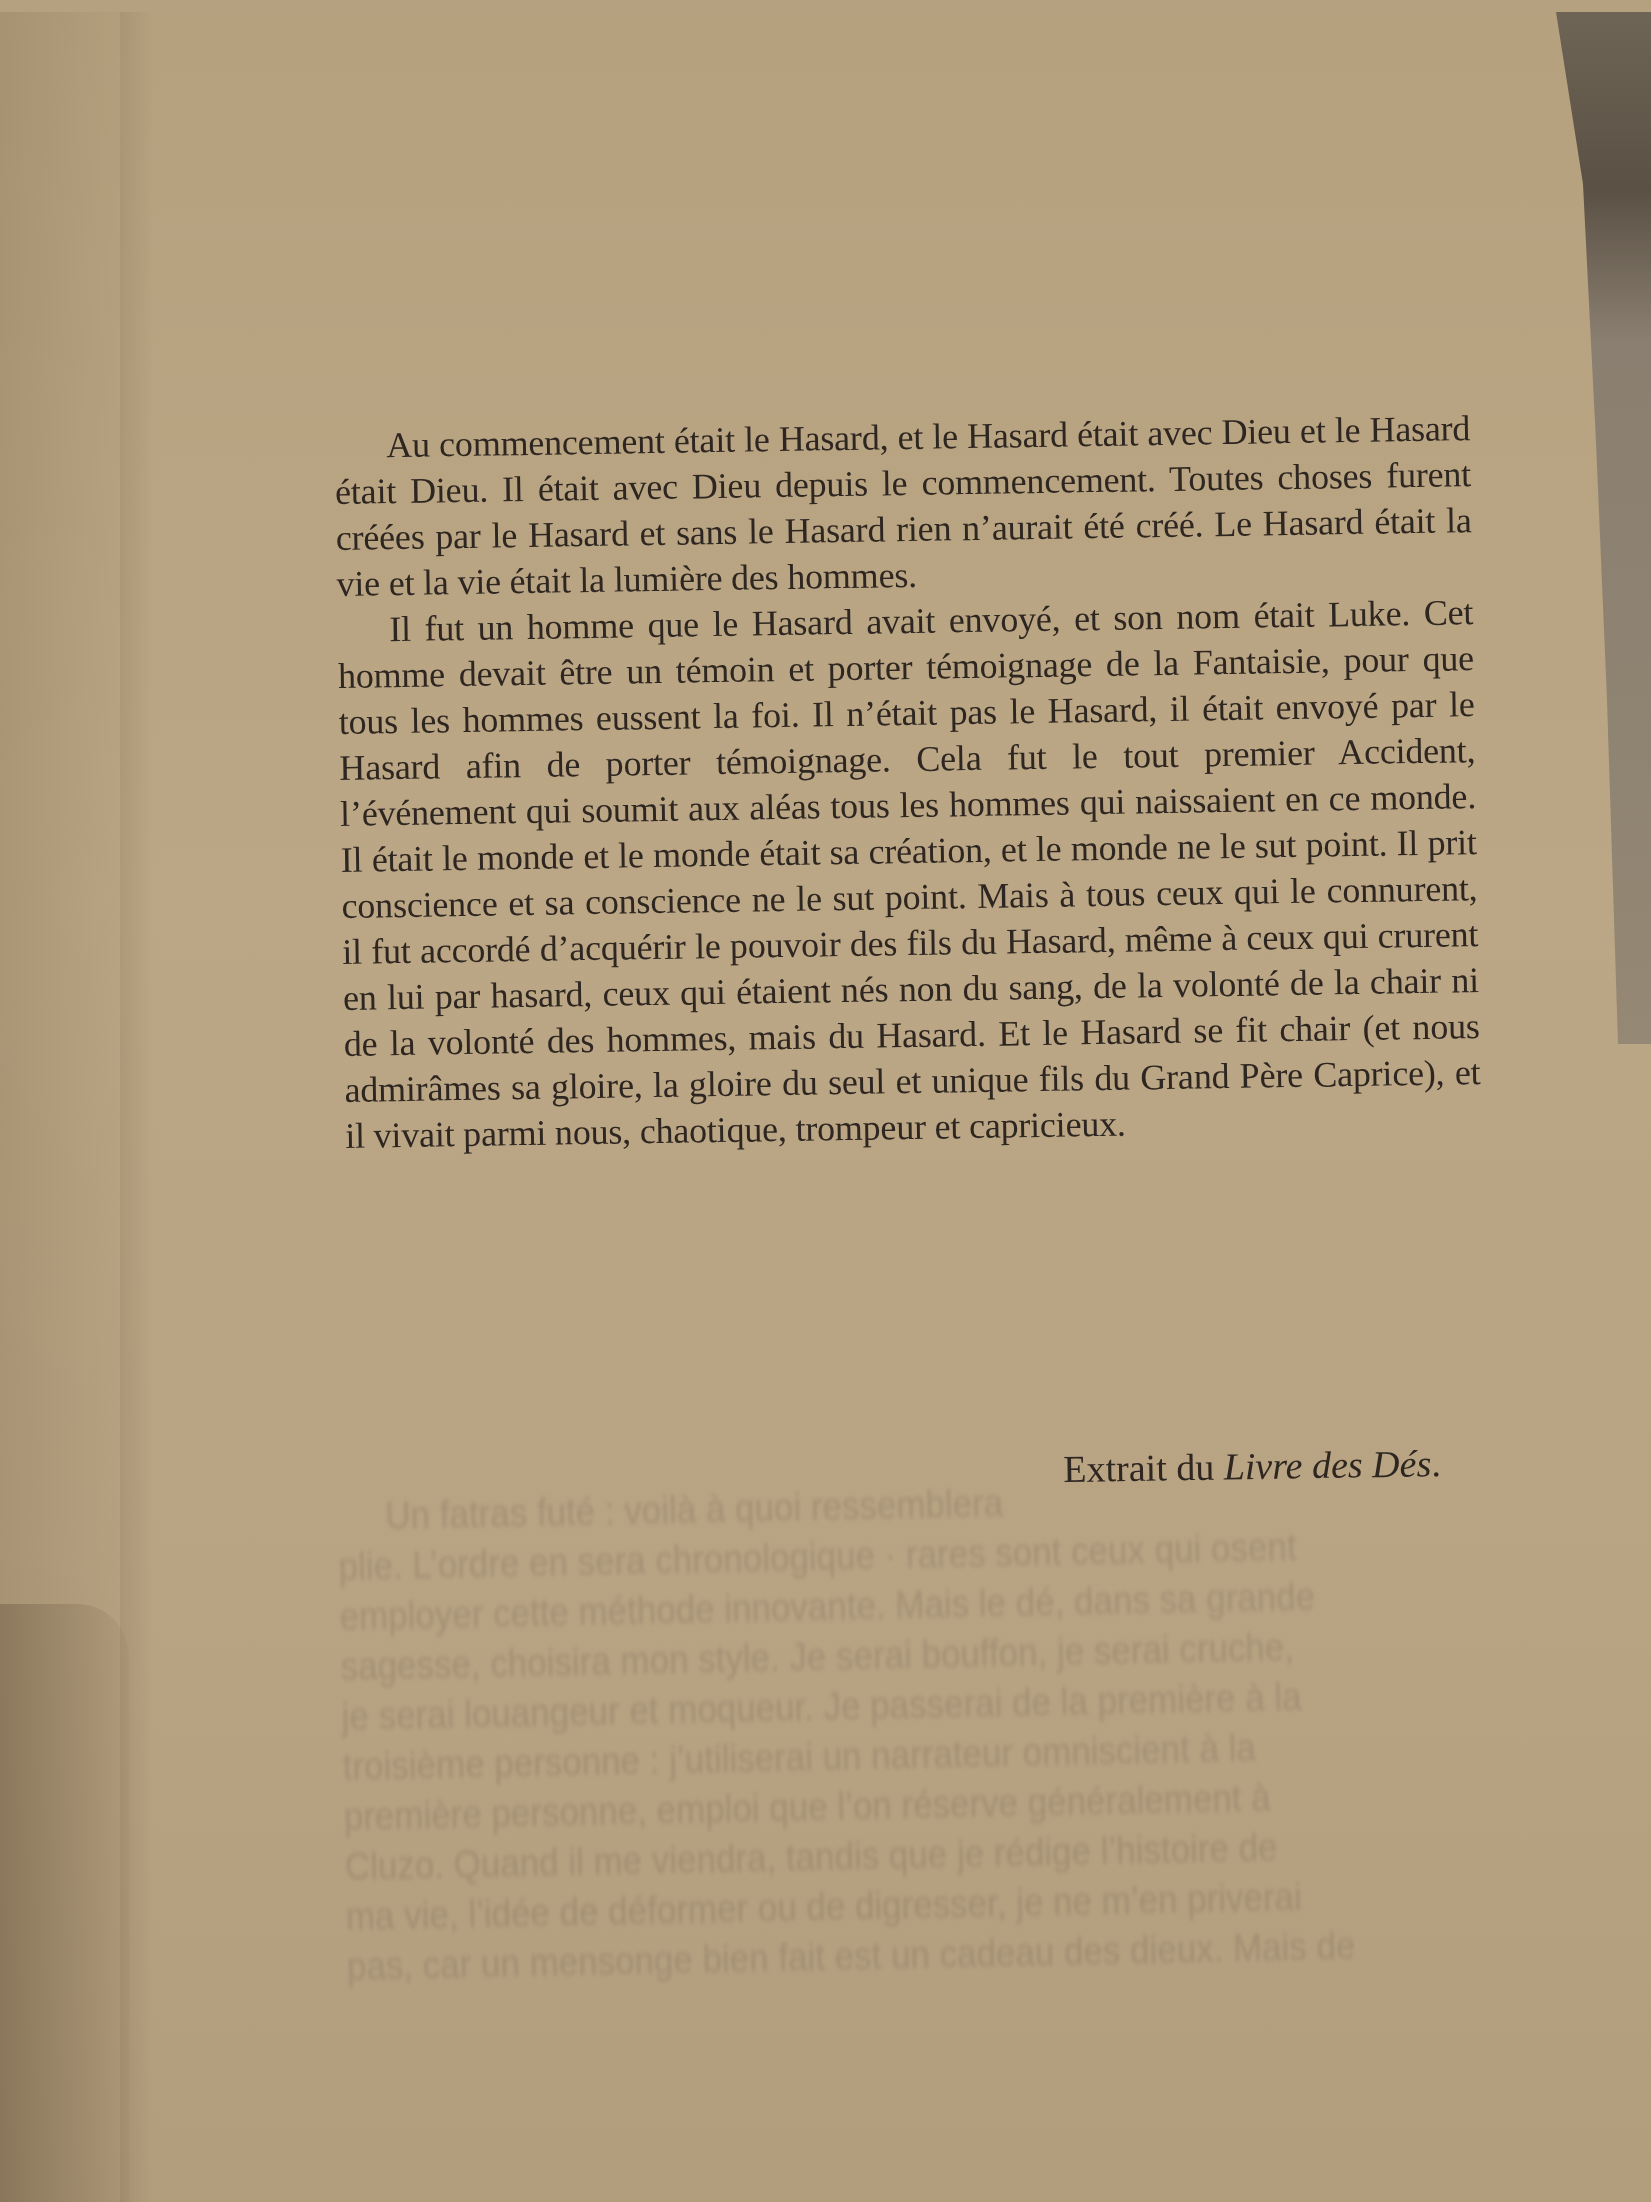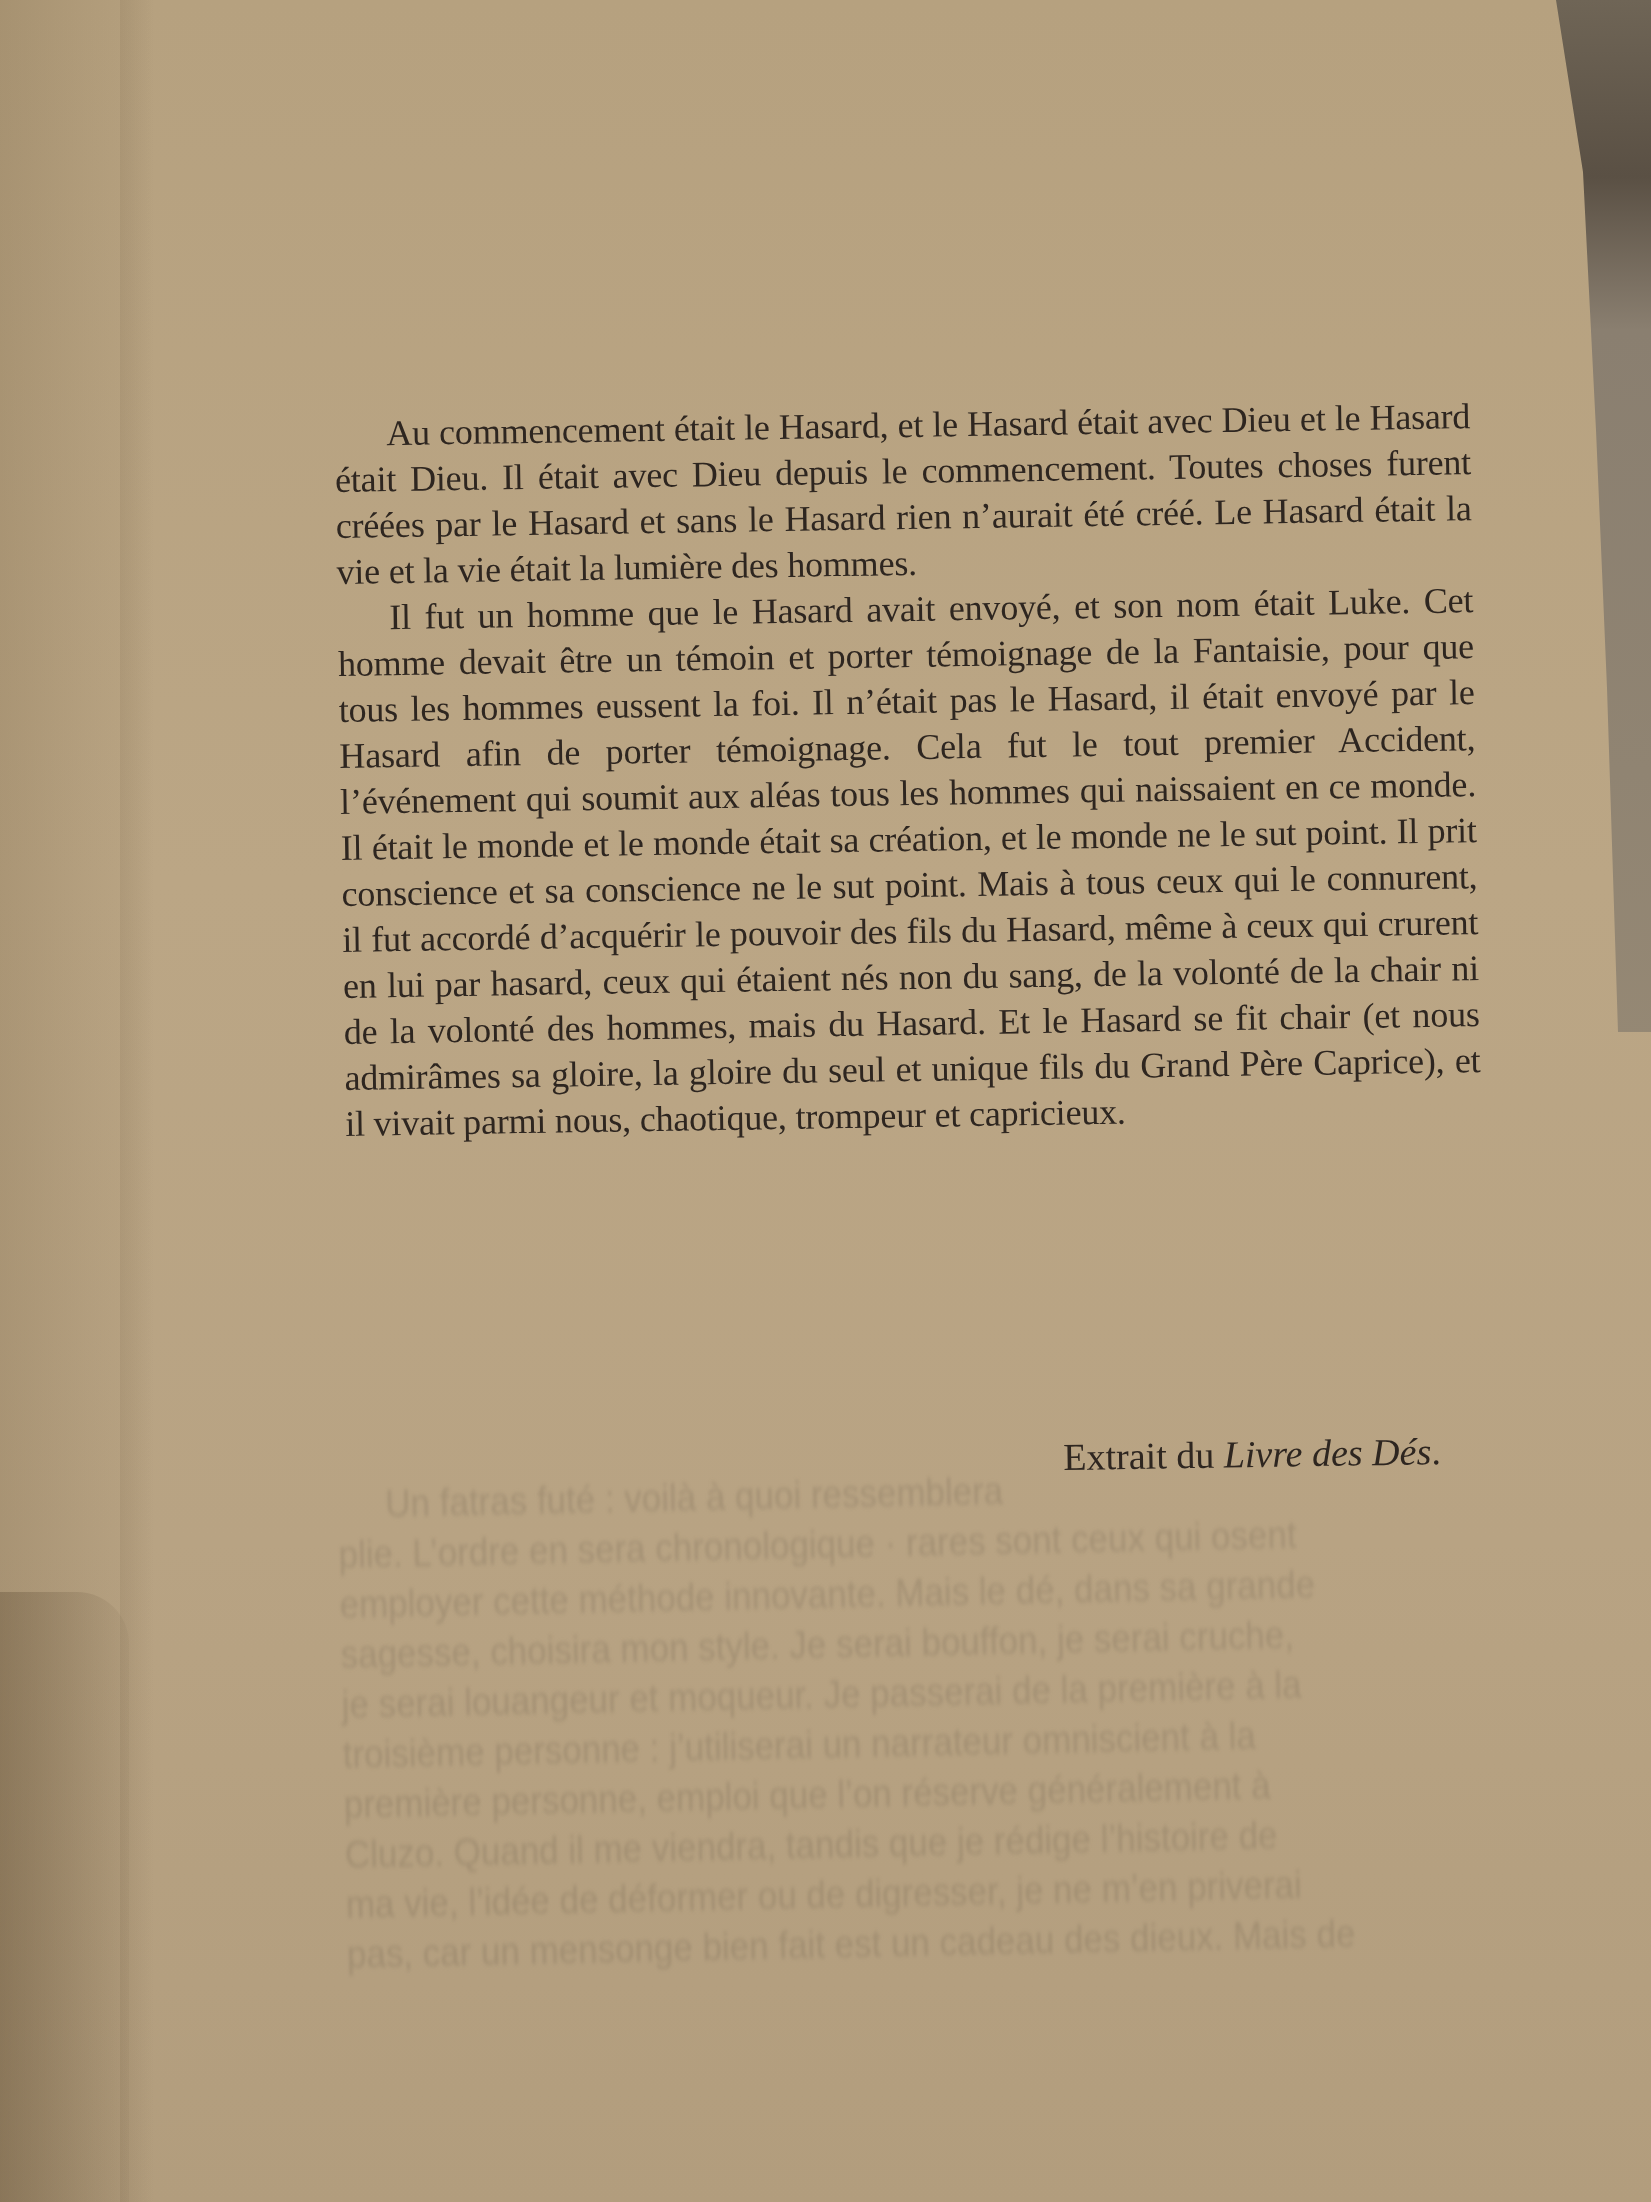--- a/index.html
+++ b/index.html
@@ -11,20 +11,21 @@
       height: 2203px;
       overflow: hidden;
       position: relative;
       background: #b5a07f;
       font-family: "DejaVu Serif", serif;
     }
     .scene {
       position: absolute;
       inset: 0;
       overflow: hidden;
+      margin-top: 12px;
     }
     
     .backdrop {
       position: absolute;
       right: 0;
       top: 0;
       width: 138px;
       height: 2203px;
       background: linear-gradient(180deg, #6f6556 0%, #5a5044 8%, #8a7f70 15%, #908472 35%, #9a8c76 60%, #b09c7d 100%);
     }

